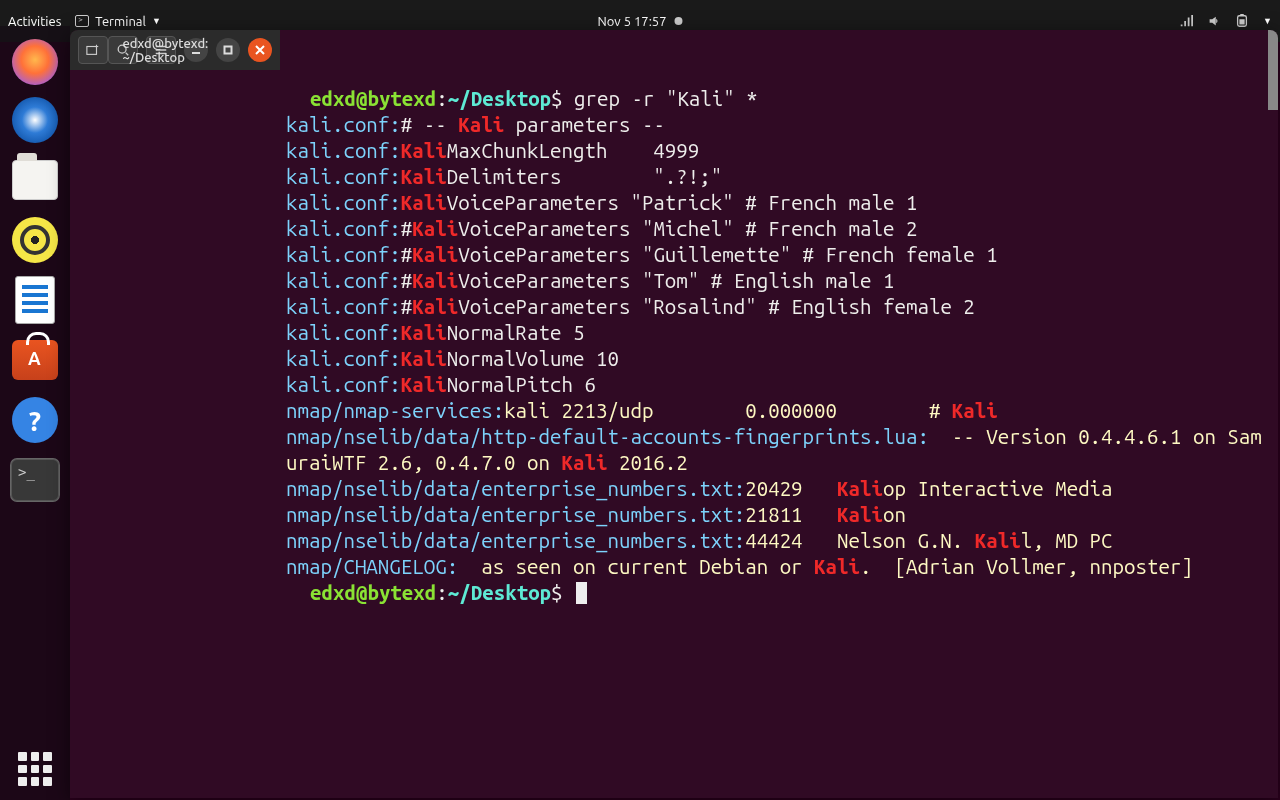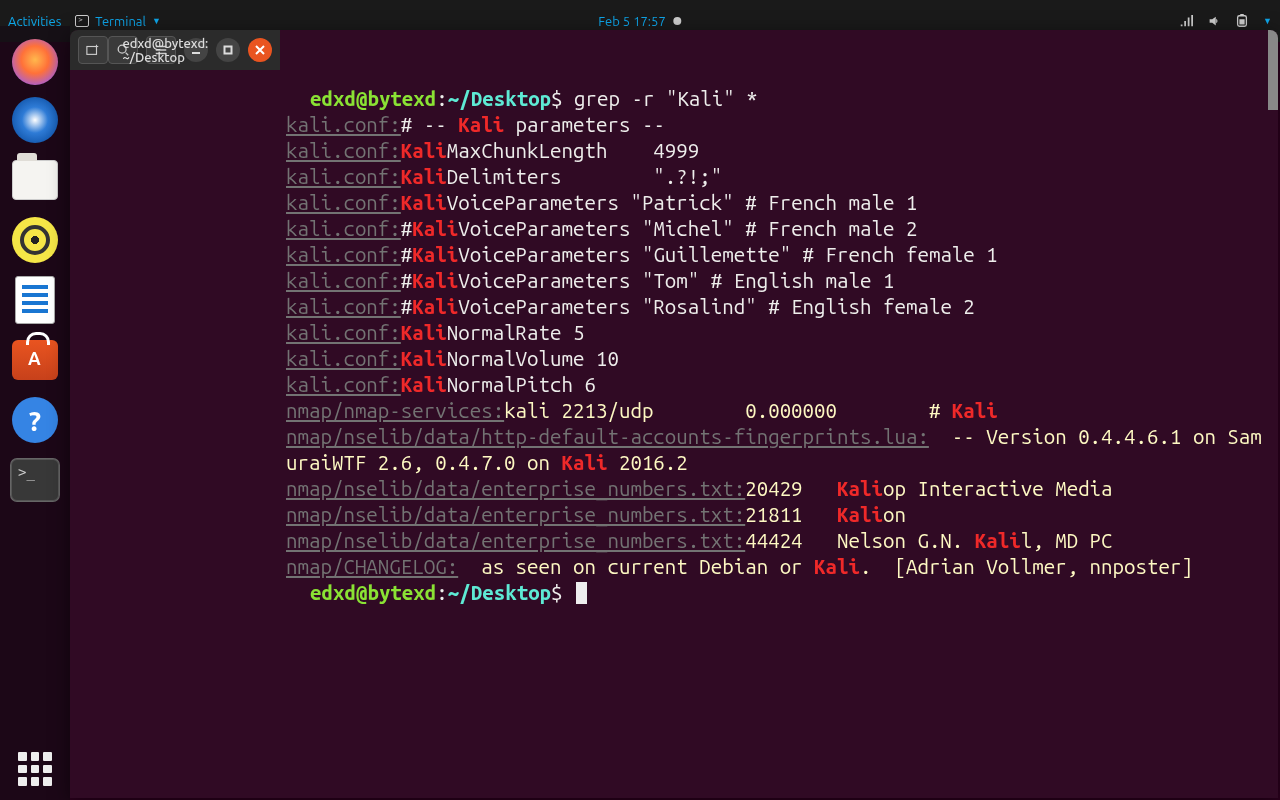--- a/index.html
+++ b/index.html
@@ -1,19 +1,19 @@
 <!DOCTYPE html>
 <html><head>
 <meta charset="utf-8">
 <style>
   * { margin: 0; padding: 0; box-sizing: border-box; }
   html, body { width: 1280px; height: 800px; overflow: hidden; font-family: Ubuntu, "Noto Sans", sans-serif; background: #2c001e; }
   
   
-  .topbar { height: 42px; background: #1a1a1a; color: #0ea5e9; display: flex; align-items: center; font-size: 13px; padding: 0 8px; position: relative; }
+  .topbar { height: 42px; background: #1a1a1a; color: #ffffff; display: flex; align-items: center; font-size: 13px; padding: 0 8px; position: relative; }
   .topbar .left { display: flex; align-items: center; gap: 14px; }
   .topbar .activities { cursor: pointer; }
   .topbar .app-menu { display: flex; align-items: center; gap: 6px; cursor: pointer; }
   .topbar .app-menu .term-icon { width: 14px; height: 12px; border: 1px solid #ccc; border-radius: 2px; display: inline-block; position: relative; }
   .topbar .app-menu .term-icon::after { content: ">"; position: absolute; font-size: 8px; left: 2px; top: -1px; color: #ccc; }
   .topbar .app-menu .caret { font-size: 9px; }
   .topbar .center { position: absolute; left: 50%; transform: translateX(-50%); display: flex; align-items: center; gap: 8px; }
   .topbar .center .dot { width: 8px; height: 8px; border-radius: 50%; background: #ccc; display: inline-block; }
   .topbar .right { margin-left: auto; display: flex; align-items: center; gap: 14px; }
   .topbar .right svg { width: 14px; height: 14px; fill: #ccc; }
@@ -55,38 +55,38 @@
   .titlebar .winbtn svg { width: 10px; height: 10px; stroke: #ddd; stroke-width: 2; fill: none; }
   .titlebar .winbtn.close svg { stroke: #fff; }
   
   
   .term { flex: 1; padding: 4px 6px; font-family: "Ubuntu Mono", "DejaVu Sans Mono", monospace; font-size: 20.5px; line-height: 26px; color: #eee; white-space: pre-wrap; word-break: break-all; overflow: hidden; position: relative; }
   .term .scrollbar { position: absolute; right: 0; top: 0; width: 10px; height: 80px; background: #888; border-radius: 0; }
   .c-green { color: #8ae234; font-weight: bold; margin-left: 24px; }
   .c-blue  { color: #5eead4; font-weight: bold; }
   .c-white { color: #eeeeec; }
   .c-whbold { color: #fef9c3; font-weight: normal; }
-  .c-purple { color: #737373; text-decoration: underline; }
+  .c-purple { color: #7dd3fc; }
   .c-red   { color: #ef2929; font-weight: bold; }
   .cursor  { display: inline-block; width: 11px; height: 22px; background: #eee; vertical-align: text-bottom; margin-left: 2px; }
 </style>
 </head>
 <body>
 
 <div class="topbar">
   <div class="left">
     <span class="activities">Activities</span>
     <span class="app-menu">
       <span class="term-icon"></span>
       <span>Terminal</span>
       <span class="caret">▼</span>
     </span>
   </div>
   <div class="center">
-    <span>Feb 5  17:57</span>
+    <span>Nov 5  17:57</span>
     <span class="dot"></span>
   </div>
   <div class="right">
     <svg viewBox="0 0 16 16">
         <path d="M2 12h2v2H2zm4-4h2v6H6zm4-4h2v10h-2zm4-3h2v13h-2z"></path>
       </svg>
     <svg viewBox="0 0 16 16">
         <path d="M3 6v4h3l4 3V3L6 6H3zm9 2a3 3 0 0 0-1.5-2.6v5.2A3 3 0 0 0 12 8z"></path>
       </svg>
     <svg viewBox="0 0 16 16">

